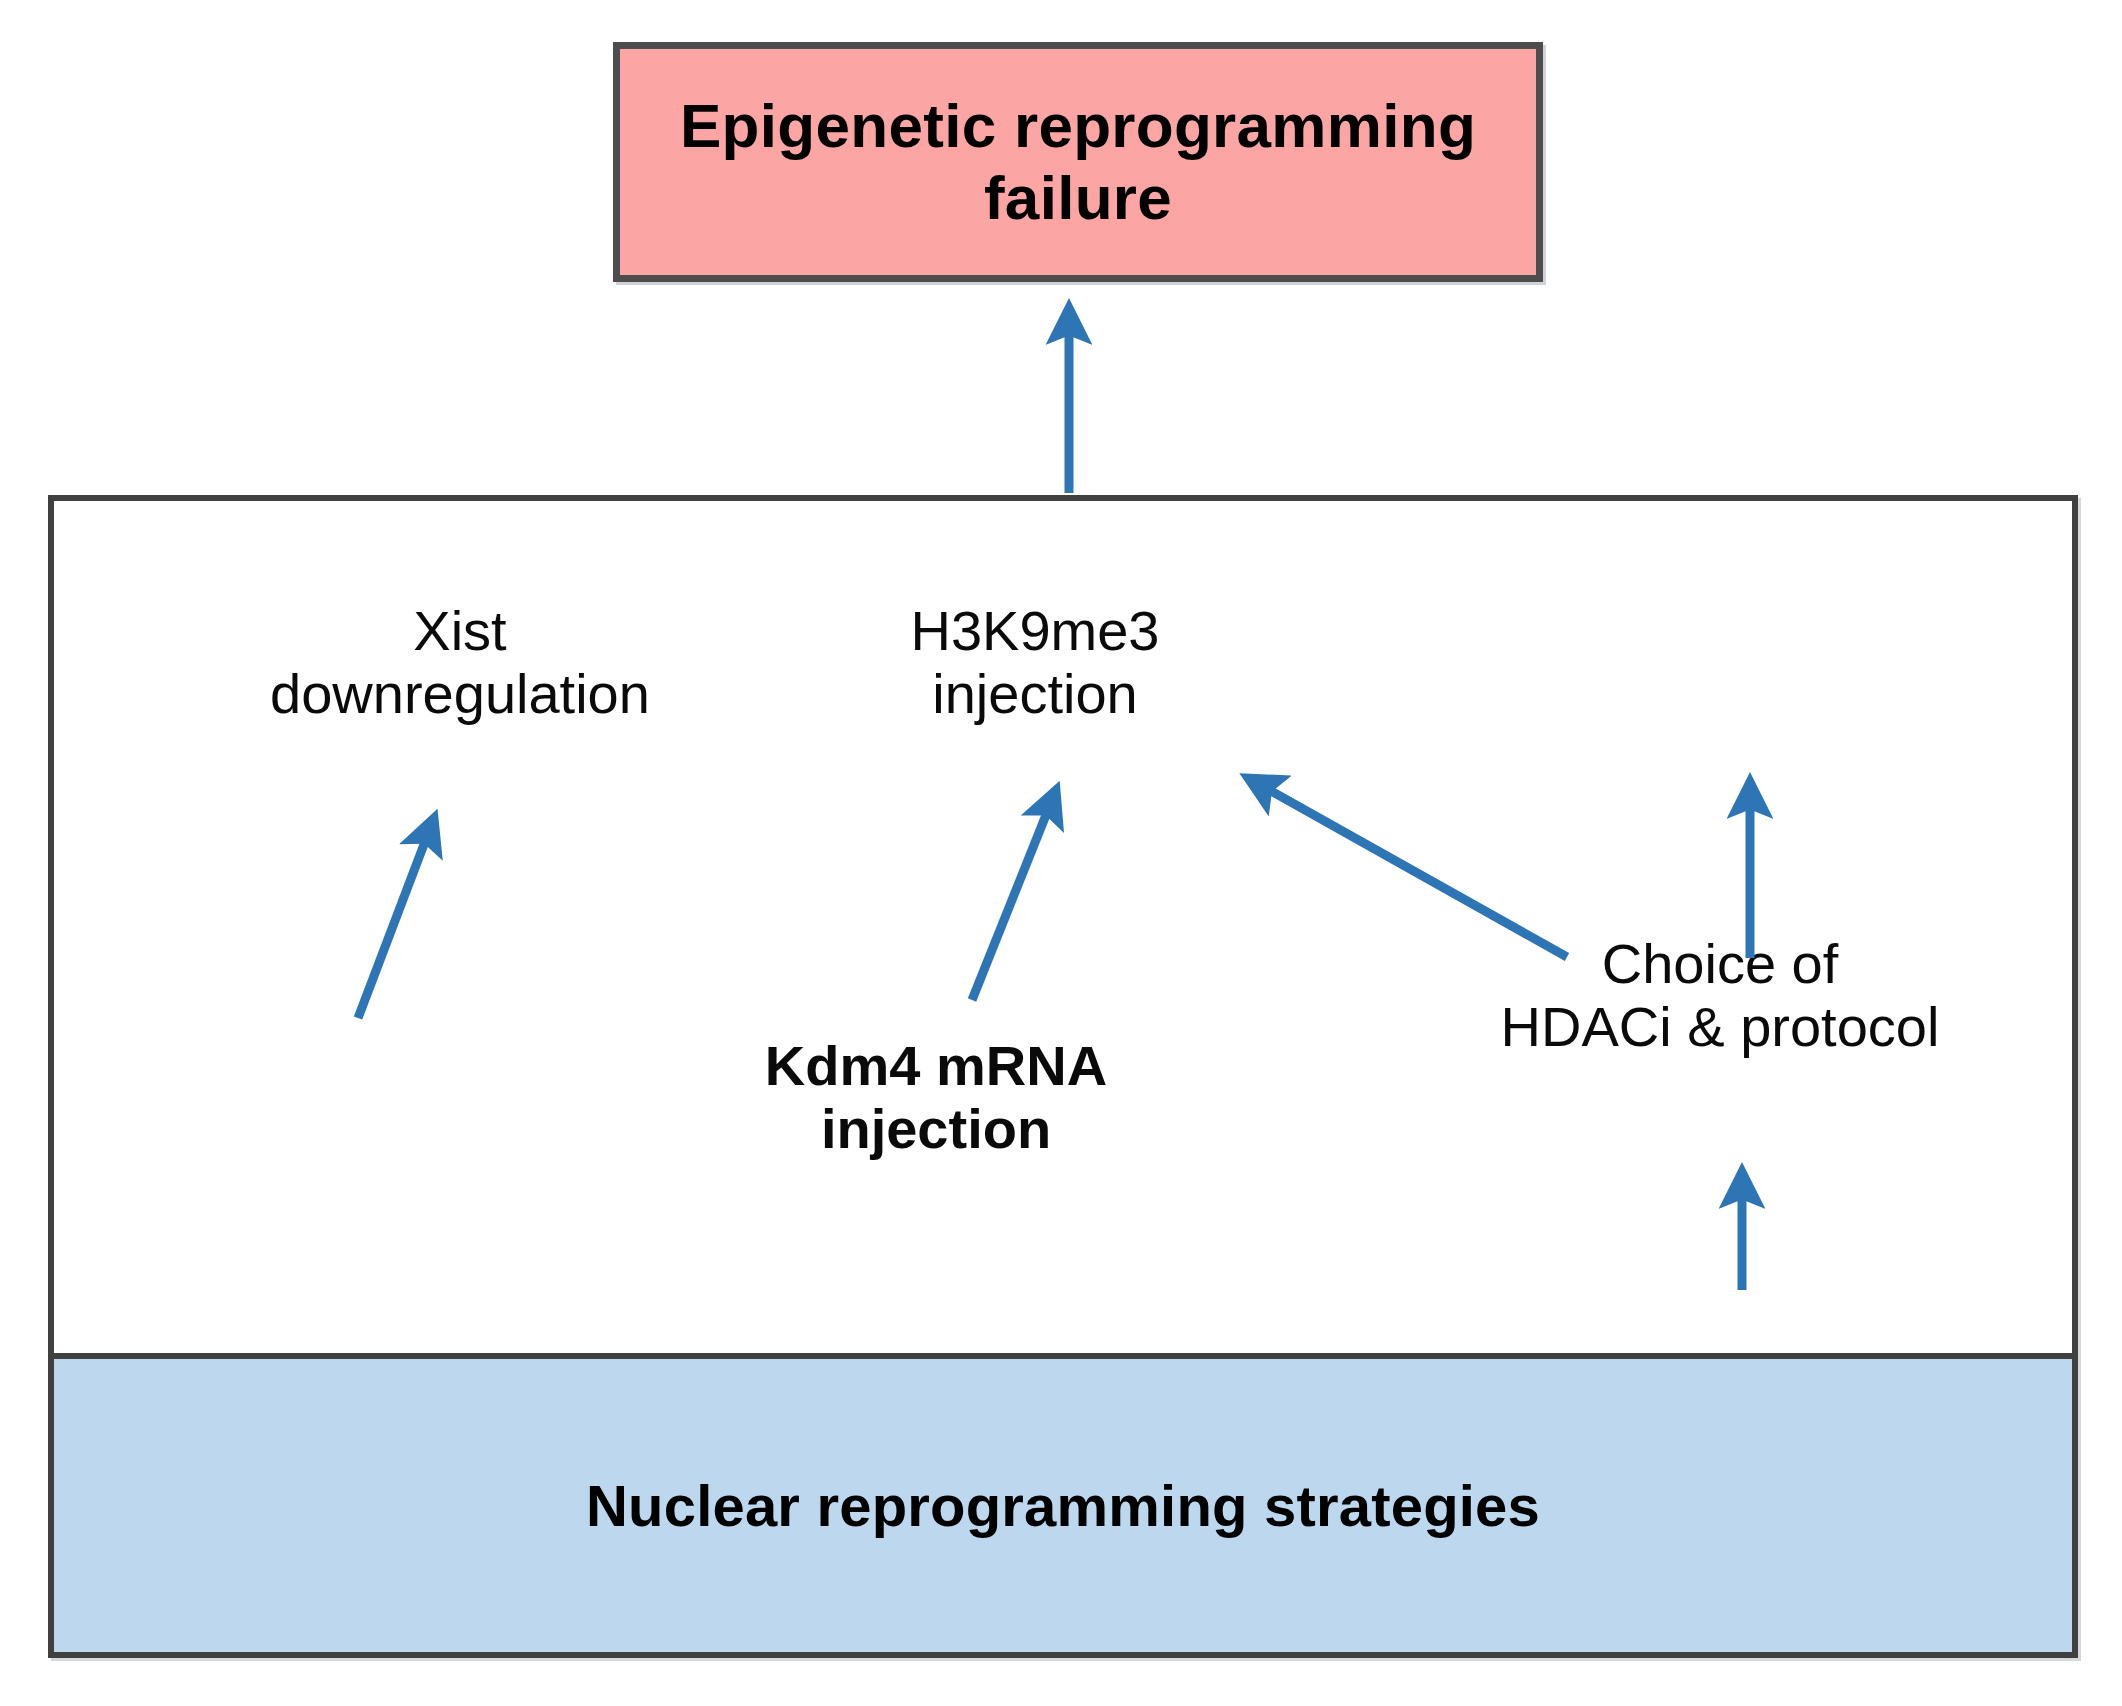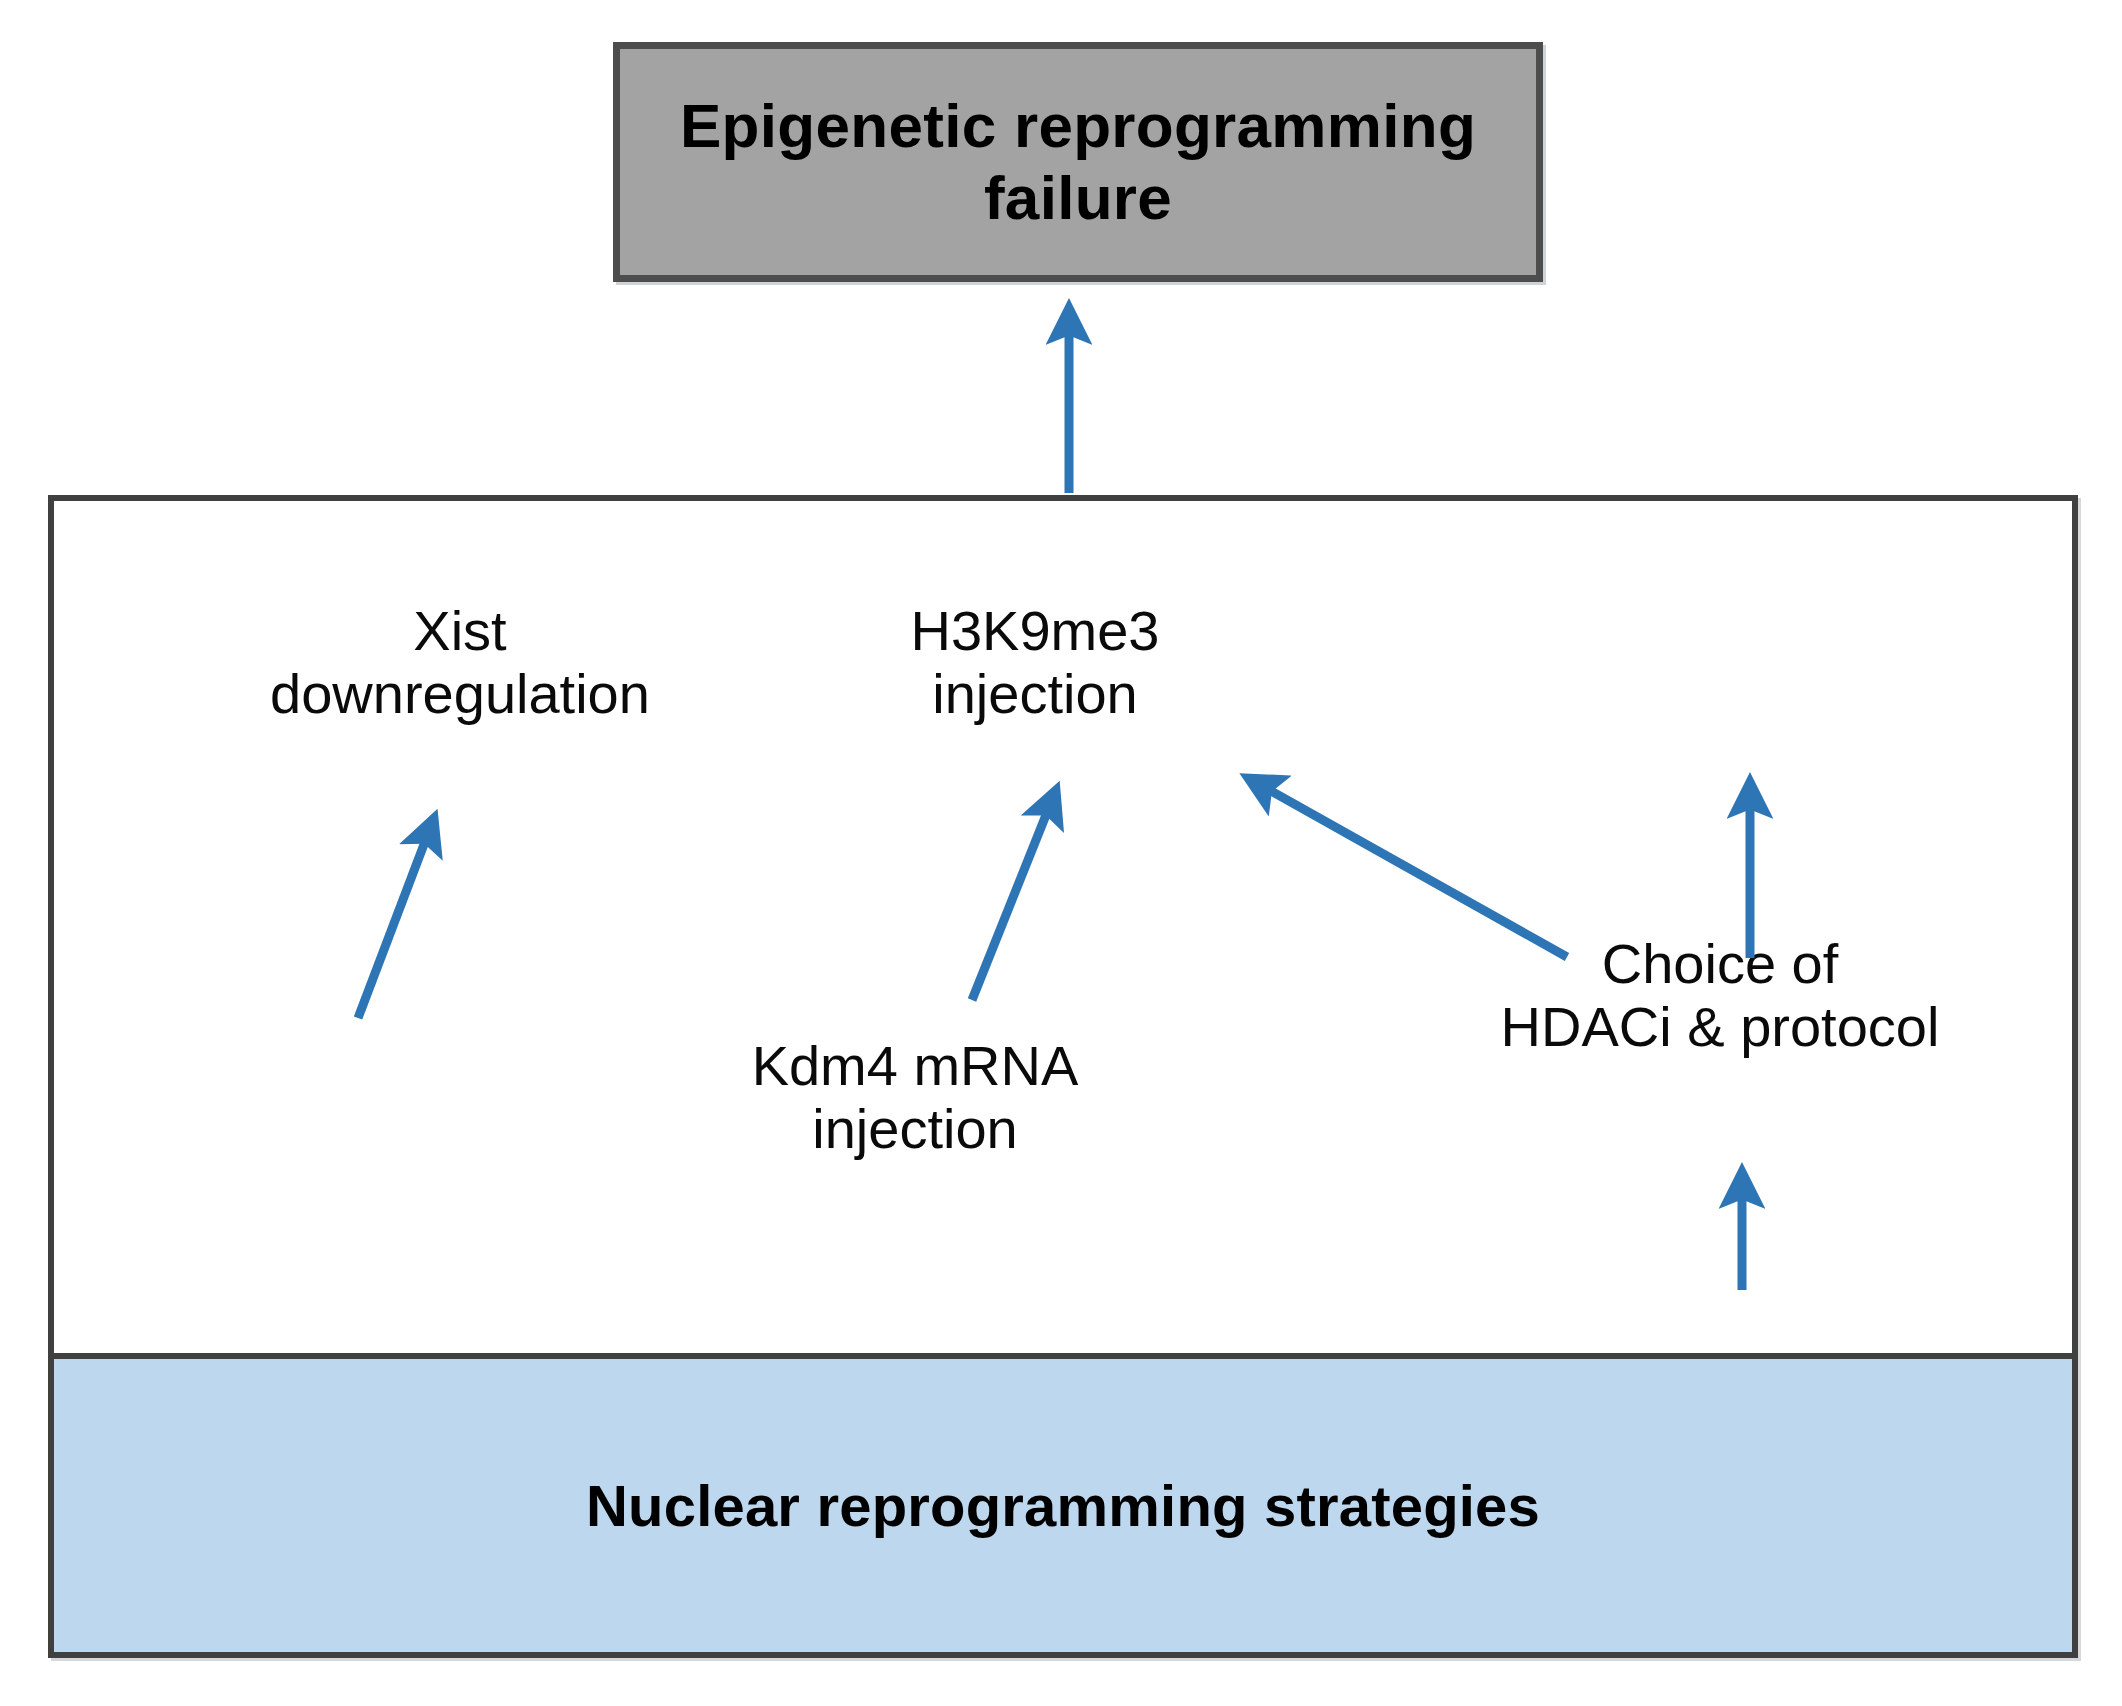--- a/index.html
+++ b/index.html
@@ -3,21 +3,21 @@
 <meta charset="utf-8">
 <style>
   html,body{margin:0;padding:0;background:#ffffff;}
   body{width:2122px;height:1706px;font-family:"Liberation Sans",sans-serif;}
   #stage{position:relative;width:2122px;height:1706px;overflow:hidden;background:#ffffff;}
 
   
   .outcome-box{
     position:absolute;
     left:613px; top:42px; width:930px; height:240px;
-    background:#a3a3a3;
+    background:#fca5a5;
     border:7px solid #4d4d4d;
     box-sizing:border-box;
     display:flex;align-items:center;justify-content:center;
     box-shadow:3px 3px 0 rgba(120,130,140,.35);
   }
   .outcome-text{
     font-size:62px;font-weight:bold;color:#000000;line-height:1.16;
     text-align:center;letter-spacing:.3px;
   }
 
@@ -54,21 +54,21 @@
     text-align:center;
     white-space:pre-line;
     font-weight:normal;
   }
 
   #lbl-xist-down      { left:190px;  top:600px;  width:540px; }
   #lbl-h3k9           { left:815px;  top:600px;  width:440px; }
   #lbl-hyperacet      { left:1370px; top:600px;  width:680px; }
 
   #lbl-sirna          { left:60px;   top:1035px; width:560px; }
-  #lbl-kdm4           { left:665px;  top:1035px; width:500px; }
+  #lbl-kdm4           { left:686px;  top:1035px; width:500px;font-weight:bold; }
   #lbl-hdaci          { left:1400px; top:917px;  width:640px;margin-top:16px; }
   #lbl-toxicity       { left:1480px; top:1310px; width:480px; }
 
   
   #arrows{position:absolute;left:0;top:0;width:2122px;height:1706px;pointer-events:none;}
 </style>
 </head>
 <body>
 
 <div id="stage">

